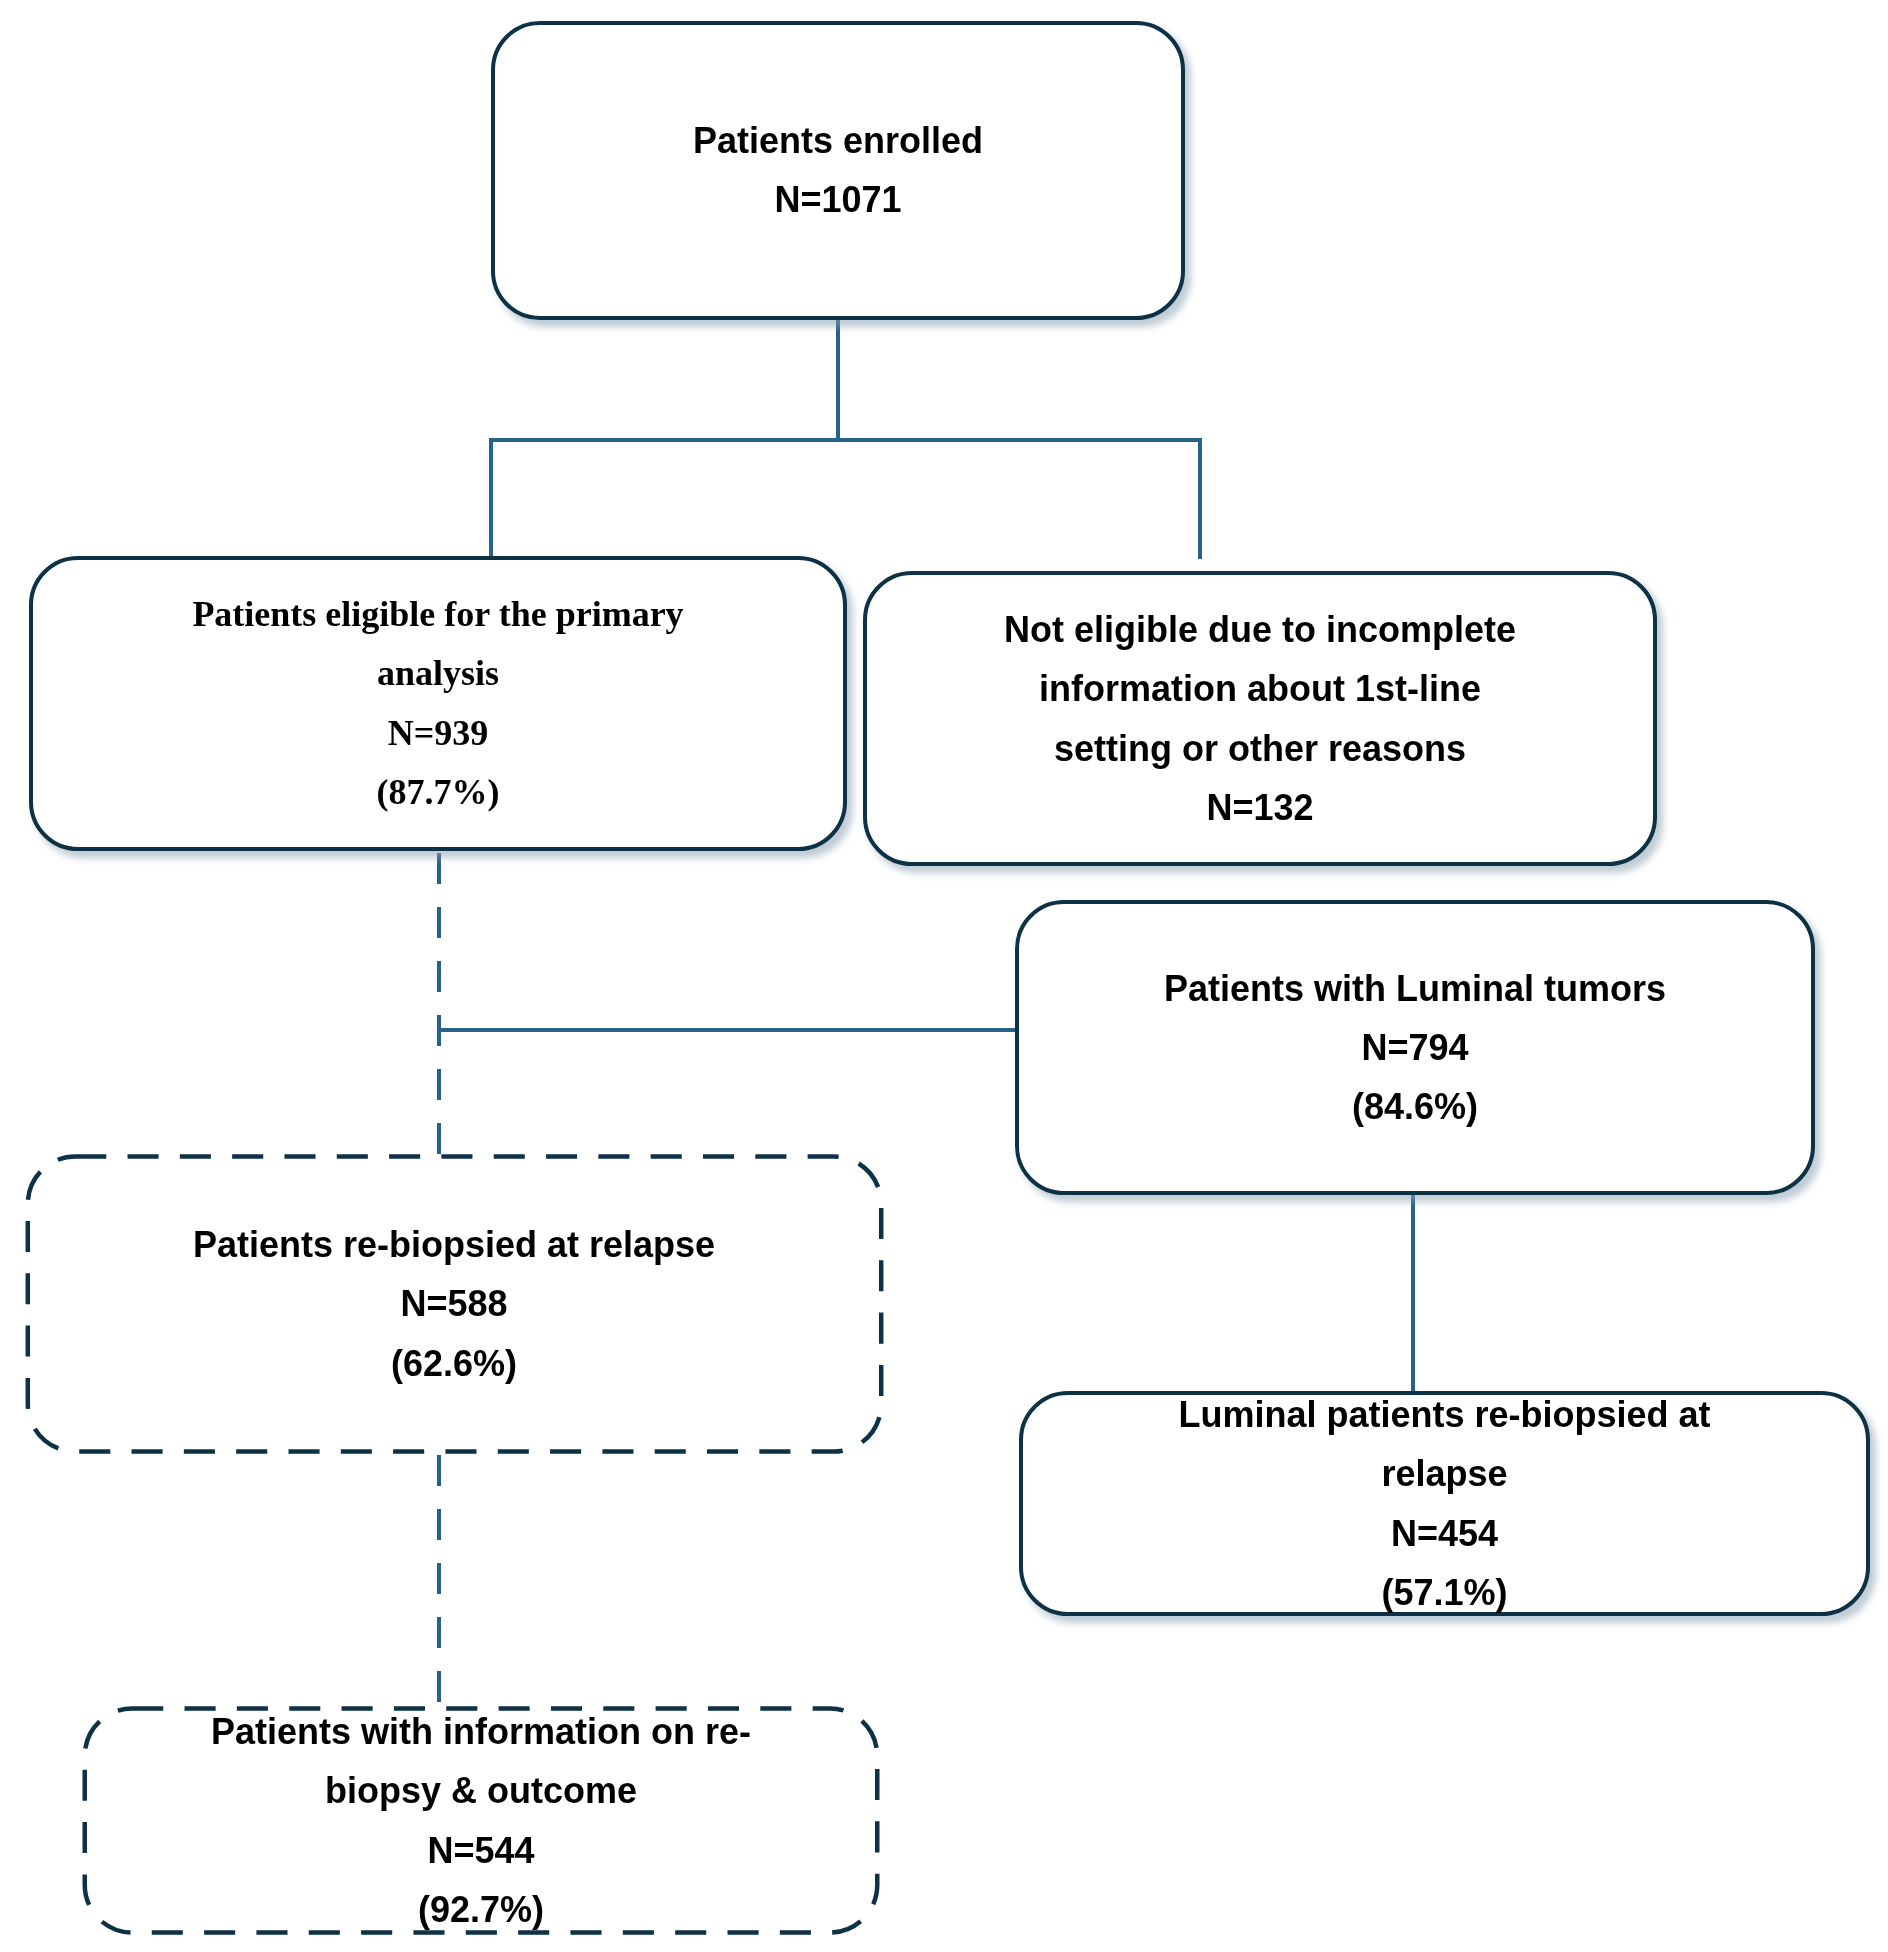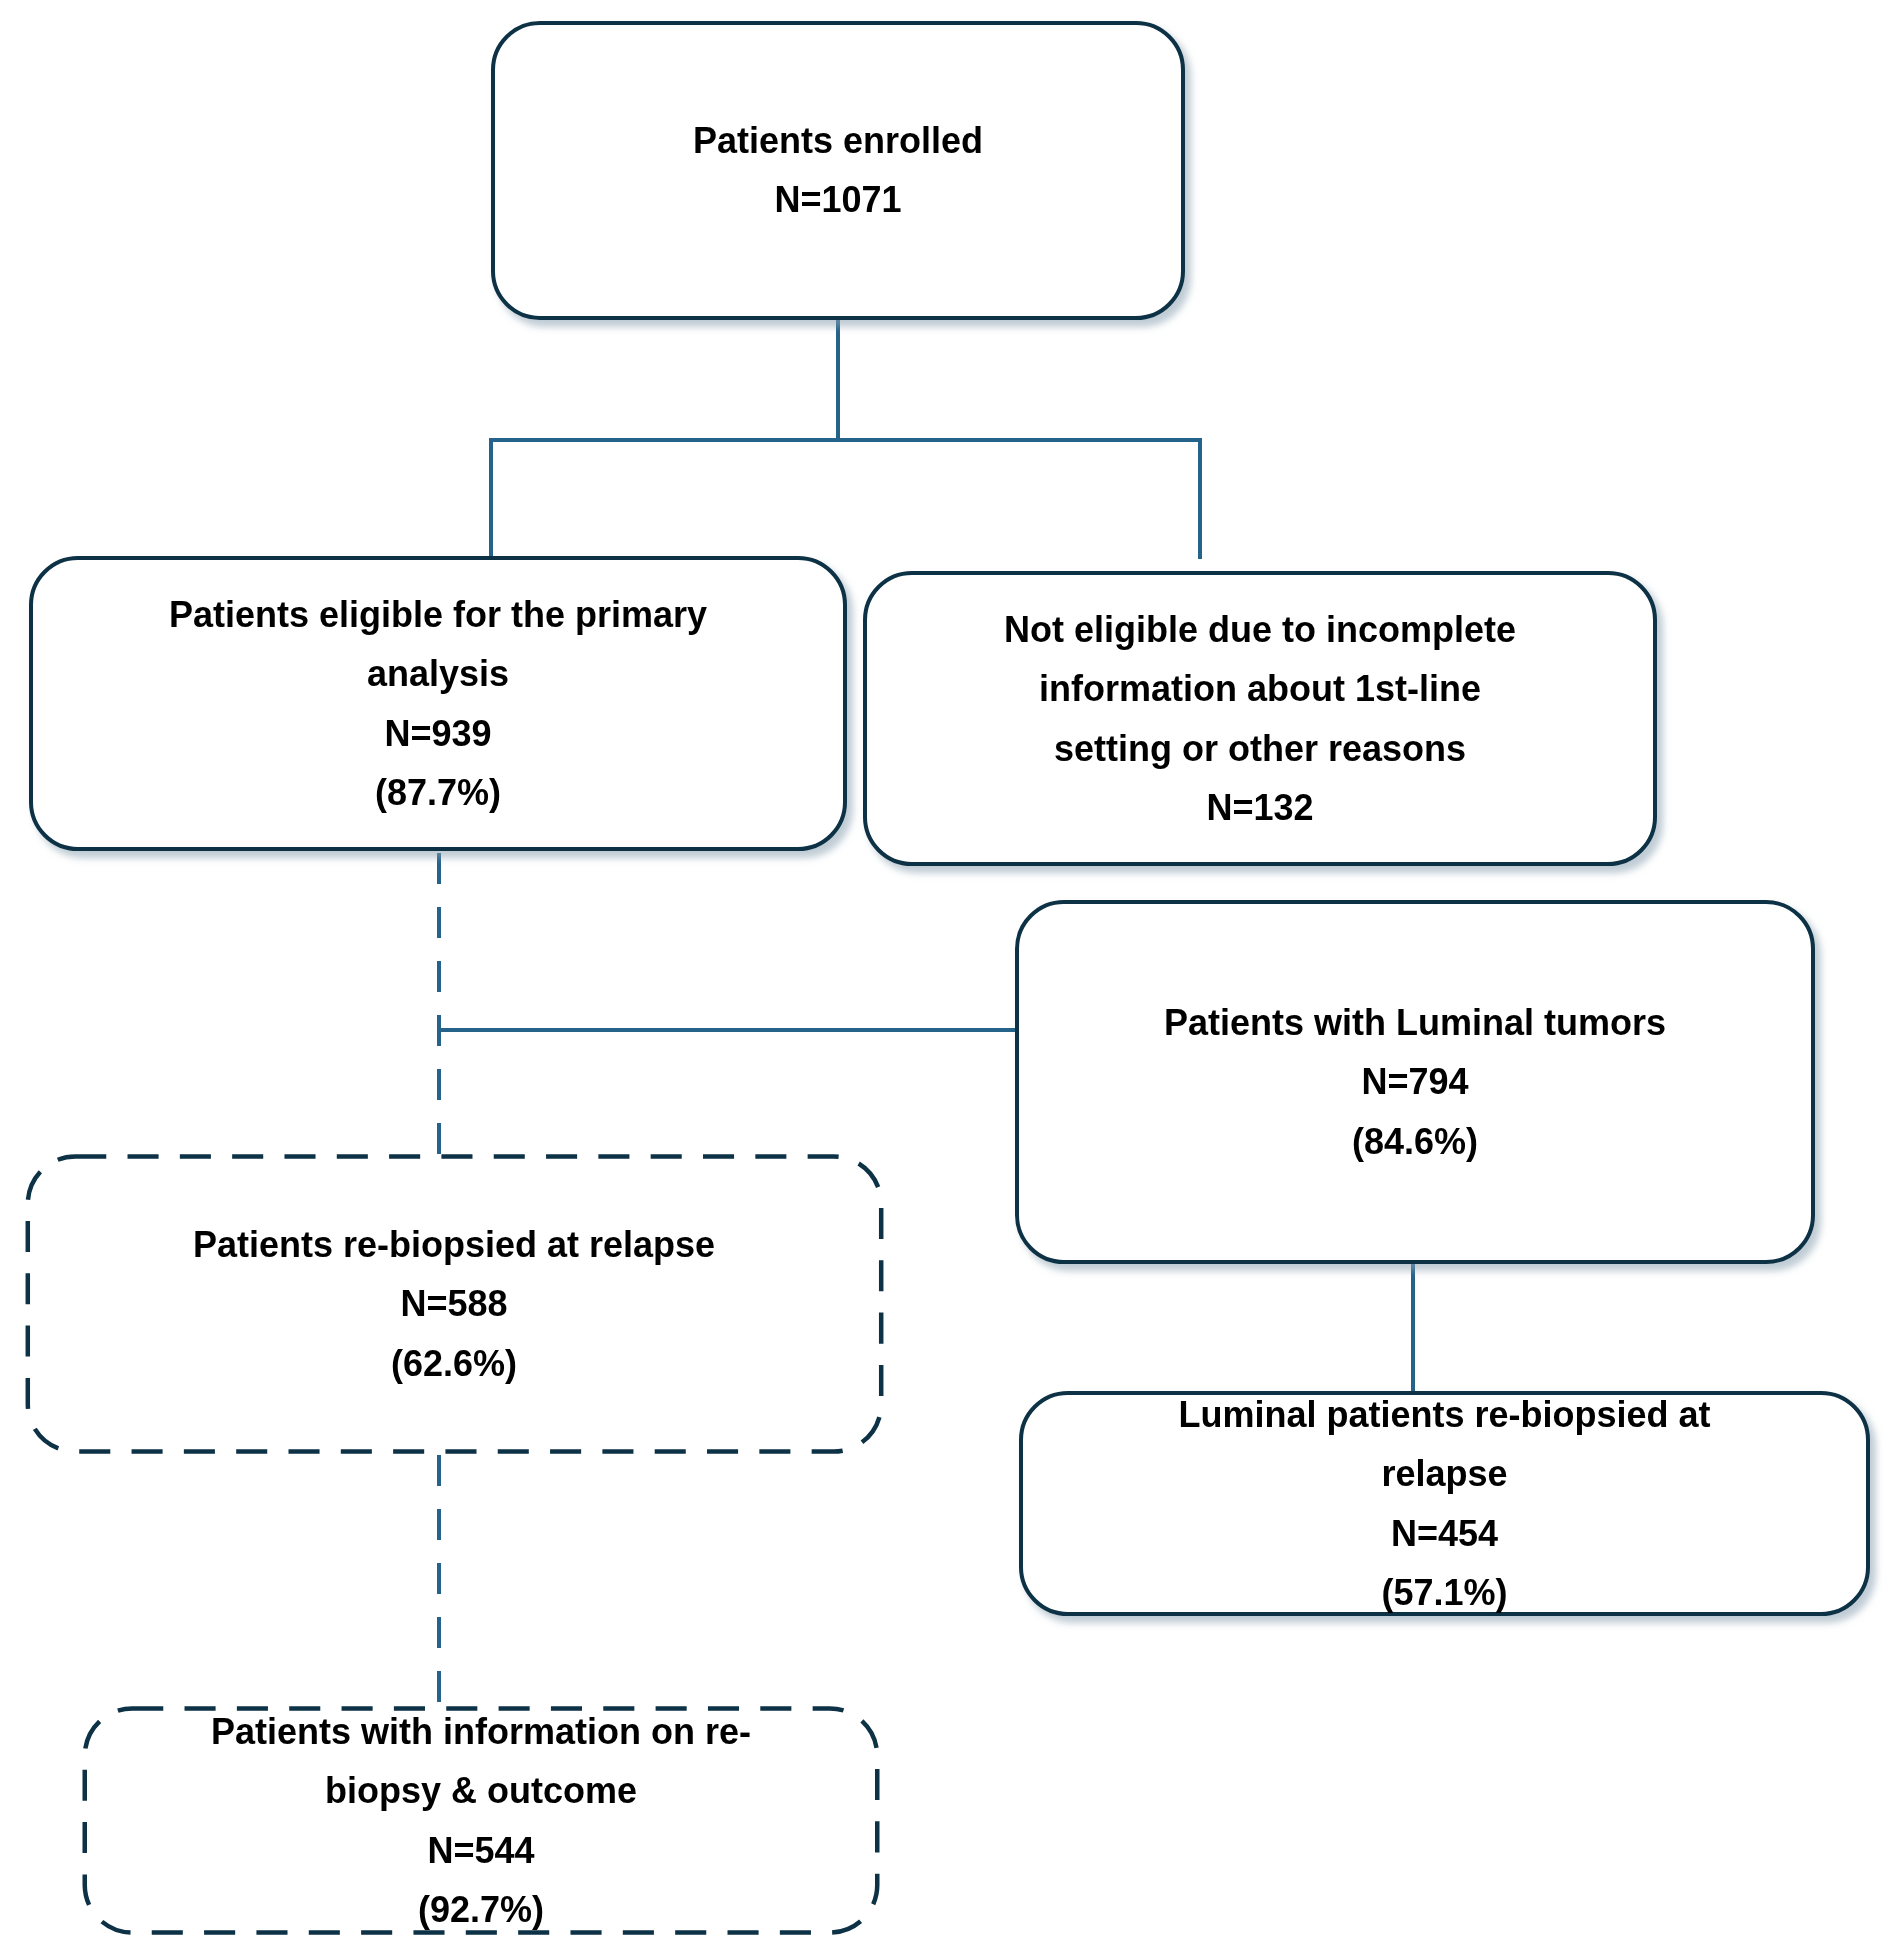--- a/index.html
+++ b/index.html
@@ -77,35 +77,35 @@
   <div class="conn-dash-v" style="left:437px; top:853px; width:4.1px; height:303px;"></div>
   <div class="conn" style="left:439px; top:1028px; width:578px; height:4.1px;"></div>
   <div class="conn" style="left:1411px; top:1194px; width:4.1px; height:200px;"></div>
   <div class="conn-dash-v" style="left:437px; top:1455px; width:4.1px; height:254px;"></div>
 
   <div class="box" style="left:491px; top:20.5px; width:694px; height:299px;">
     <div class="btext">Patients enrolled
 N=1071</div>
   </div>
 
-  <div class="box" style="left:29px; top:556px; width:818px; height:295px;">
+  <div class="box" style="left:29px; top:556px; width:818px; height:295px;font-family:Liberation Serif, serif;">
     <div class="btext">Patients eligible for the primary
 analysis
 N=939
 (87.7%)</div>
   </div>
 
   <div class="box" style="left:863px; top:556px; width:794px; height:295px;margin-top:15px;">
     <div class="btext">Not eligible due to incomplete
 information about 1st-line
 setting or other reasons
 N=132</div>
   </div>
 
-  <div class="box" style="left:1015px; top:900px; width:800px; height:364px;">
+  <div class="box" style="left:1015px; top:900px; width:800px; height:295px;">
     <div class="btext">Patients with Luminal tumors
 N=794
 (84.6%)</div>
   </div>
 
   <div class="dbox" style="left:24.5px; top:1154px; width:859px; height:300px;">
     <svg viewBox="0 0 1050 367">
       <rect x="3" y="3" width="1044" height="361" rx="58" ry="58" fill="#ffffff" stroke="#0d3145" stroke-width="5.5" stroke-dasharray="38 26"></rect>
     </svg>
     <div class="btext">Patients re-biopsied at relapse

